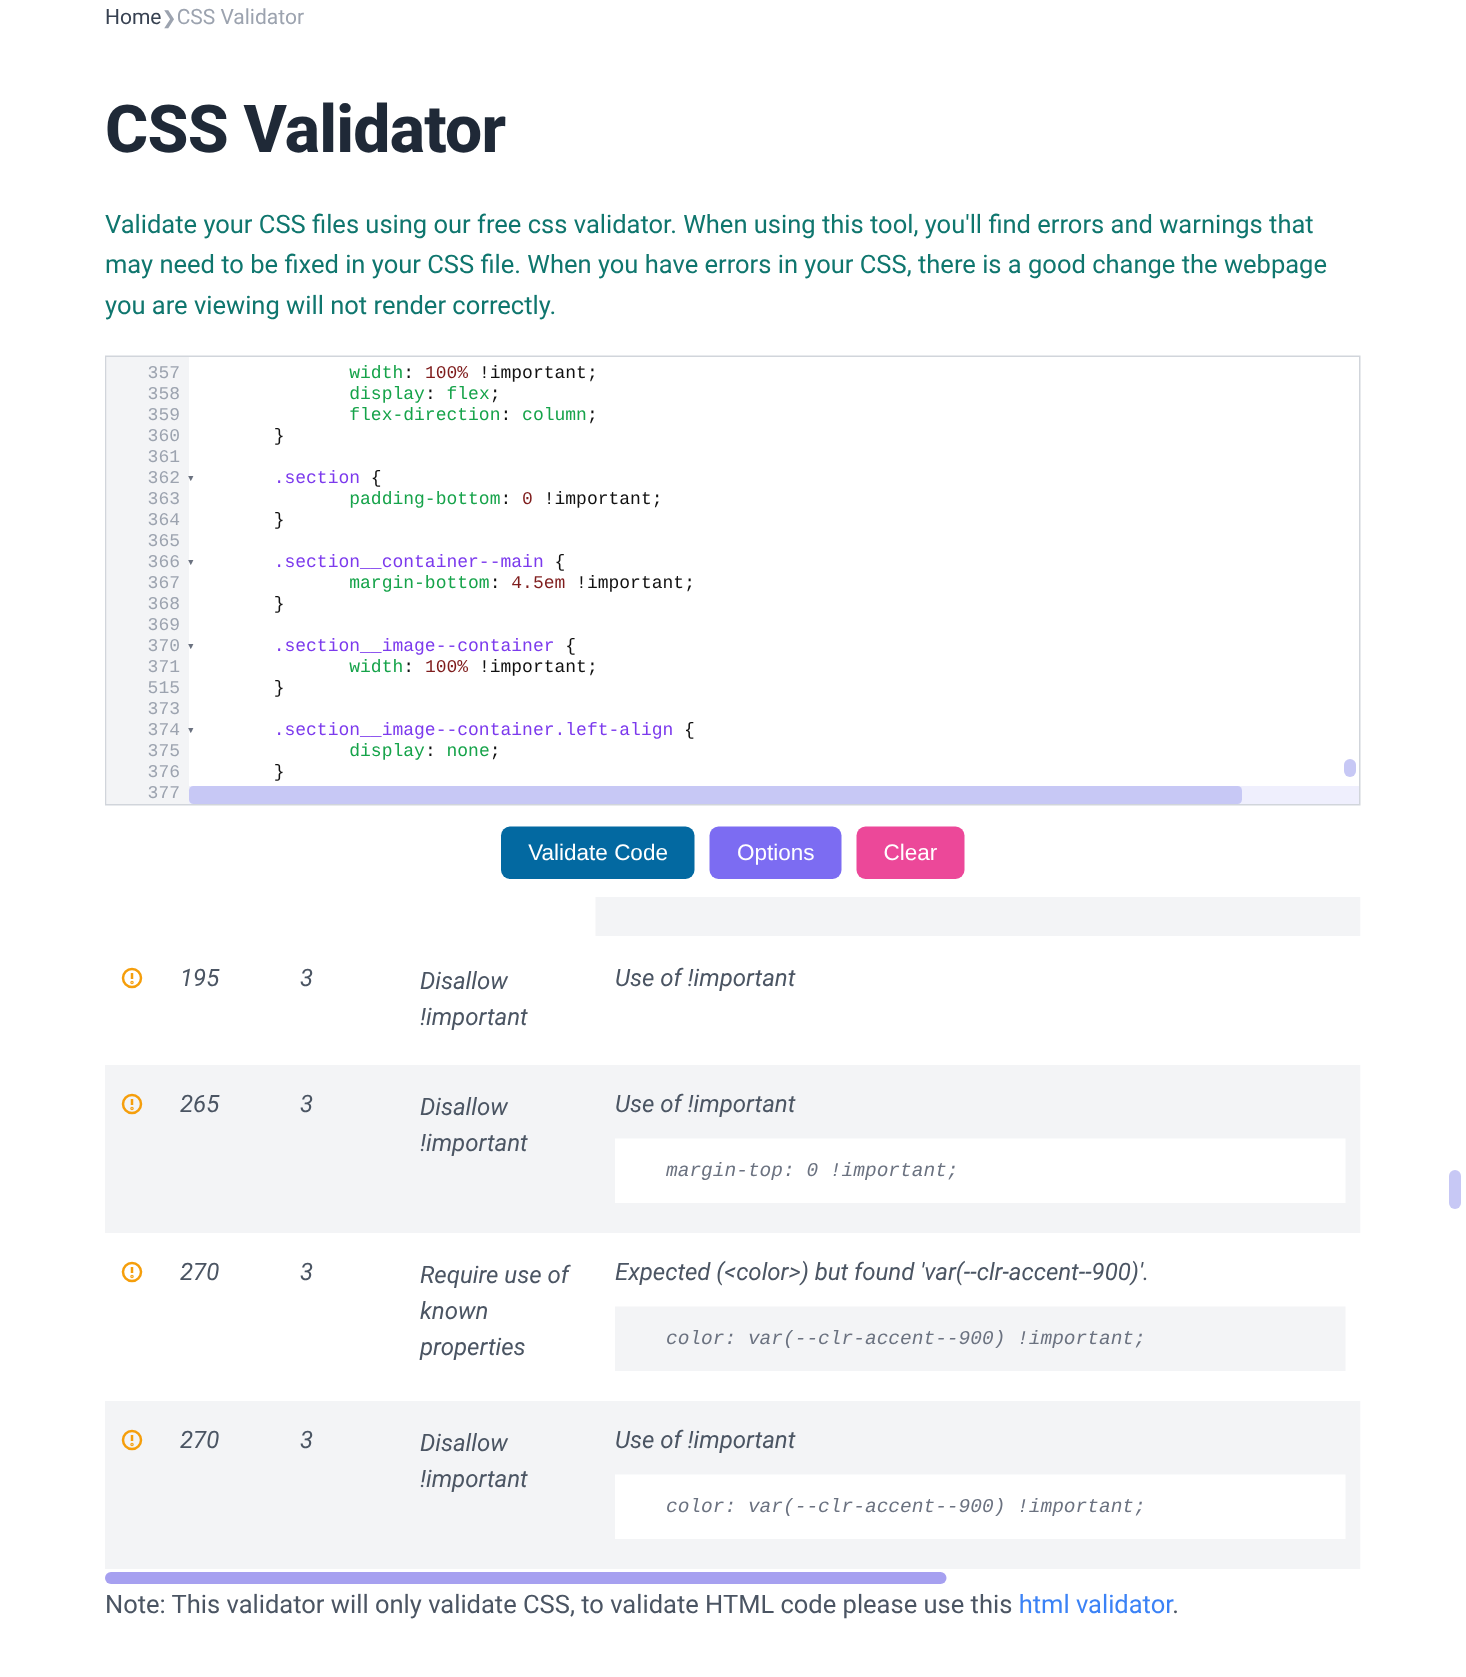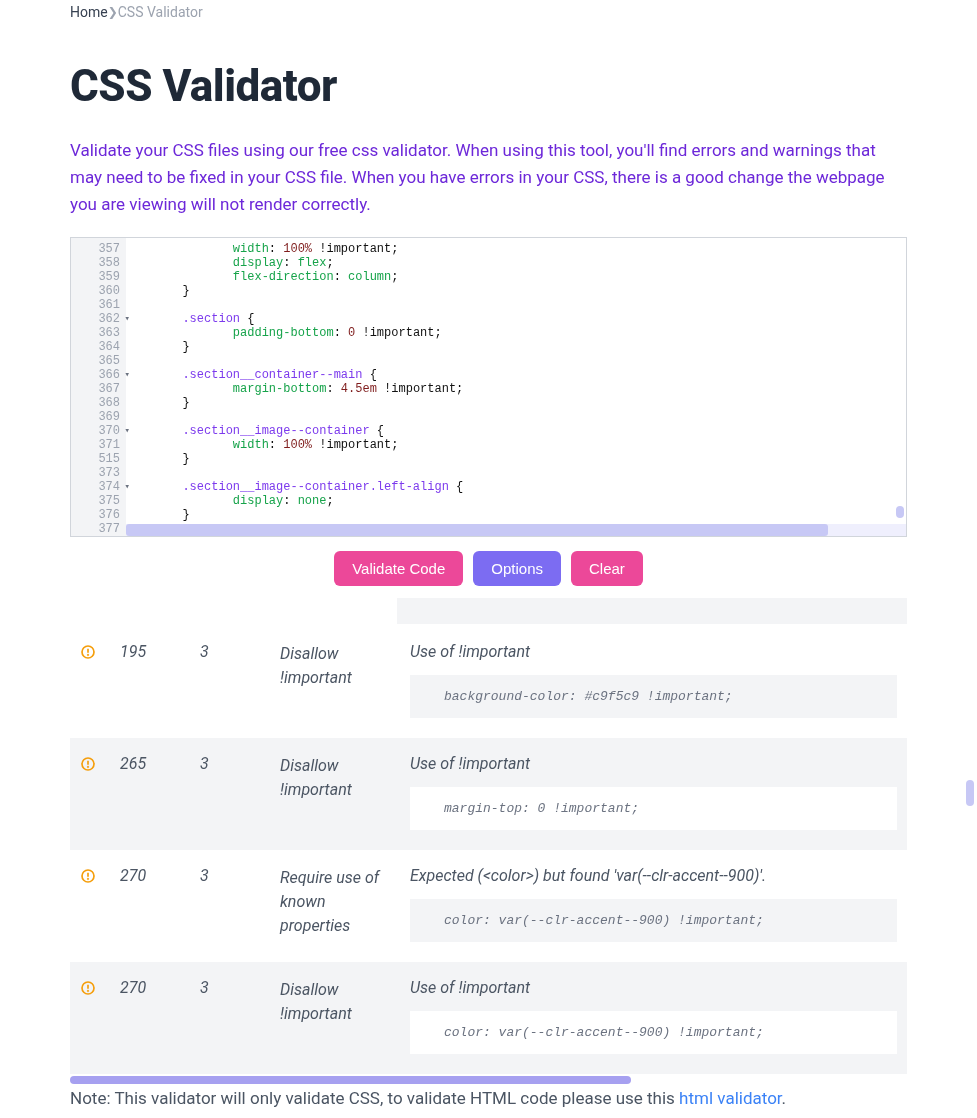--- a/index.html
+++ b/index.html
@@ -3,39 +3,39 @@
 <meta charset="utf-8">
 <style>
 * { box-sizing: border-box; margin: 0; padding: 0; }
 body { font-family: -apple-system, BlinkMacSystemFont, "Segoe UI", Roboto, Helvetica, Arial, sans-serif; color: #374151; background: #fff; }
 .container { width: 977px; margin: 0 auto; padding: 0 70px 20px 70px; position: relative; }
 .breadcrumb { display: flex; align-items: center; gap: 0; font-size: 14px; padding: 4px 0 10px 0; }
 .breadcrumb a { color: #374151; text-decoration: none; }
 .breadcrumb .chev { color: #9ca3af; font-size: 12px; }
 .breadcrumb .current { color: #9ca3af; }
 h1 { font-size: 44px; font-weight: 800; color: #1f2937; margin: 30px 0 25px 0; letter-spacing: -0.5px; }
-.intro { font-size: 17px; line-height: 1.6; color: #6d28d9; margin-bottom: 18px; }
+.intro { font-size: 17px; line-height: 1.6; color: #0f766e; margin-bottom: 18px; }
 .editor { border: 1px solid #d1d5db; height: 300px; overflow: hidden; position: relative; display: flex; font-family: Menlo, Consolas, "Courier New", monospace; font-size: 12px; line-height: 14px; background: #fff;}
 .gutter { background: #f3f4f6; color: #9ca3af; text-align: right; padding: 4px 6px 4px 4px; width: 55px; flex: 0 0 55px; user-select: none; }
 .gutter .ln { height: 14px; position: relative; text-align: right; }
 .gutter .ln.fold::after { content: "▾"; position: absolute; right: -10px; font-size: 9px; color: #6b7280; }
 .code { flex: 1; padding: 4px 6px; position: relative; overflow: hidden; white-space: pre; }
 .code .line { height: 14px; }
 .c-sel { color: #7c3aed; }
 .c-prop { color: #16a34a; }
 .c-val { color: #16a34a; }
 .c-num { color: #7f1d1d; }
 .c-punct { color: #111; }
 .c-imp { color: #111; }
 .hscroll-track { position: absolute; left: 55px; right: 0; bottom: 0; height: 12px; background: #efeffd; }
 .hscroll-thumb { position: absolute; left: 0; top: 0; bottom: 0; width: 90%; background: #c7c8f5; border-radius: 3px;}
 .vscroll-thumb-ed { position: absolute; right: 2px; top: 268px; width: 8px; height: 12px; background: #c7c8f5; border-radius: 4px;}
 .actions { display: flex; justify-content: center; gap: 10px; padding: 14px 0 12px 0; }
 .btn { border: none; border-radius: 6px; padding: 9px 18px; font-size: 15px; color: #fff; cursor: pointer; }
-.btn-primary { background: #ec4899; text-align: center; }
+.btn-primary { background: #0369a1; text-align: center; }
 .btn-secondary { background: #7c6cf2; }
 .btn-danger { background: #ec4899; }
 .results { position: relative; overflow: hidden; }
 .prepad { height: 26px; background: #f3f4f6; margin-left: 327px; margin-bottom: 2px;}
 .row { display: flex; padding: 16px 10px 20px 10px; gap: 10px; font-style: italic; }
 .row.alt { background: #f3f4f6; }
 .col-icon { flex: 0 0 30px; display: flex; padding-top: 2px; }
 .col-line { flex: 0 0 70px; color: #4b5563; font-size: 16px; }
 .col-col { flex: 0 0 70px; color: #4b5563; font-size: 16px; }
 .col-rule { flex: 0 0 120px; color: #4b5563; font-size: 16px; line-height: 1.5; padding-right: 8px;}
@@ -110,21 +110,20 @@
                 <circle cx="12" cy="12" r="9"></circle>
                 <line x1="12" y1="7" x2="12" y2="13"></line>
                 <circle cx="12" cy="16.5" r="0.5" fill="#f59e0b"></circle>
               </svg></span>
           </div>
           <div class="col-line">195</div>
           <div class="col-col">3</div>
           <div class="col-rule">Disallow !important</div>
           <div class="col-msg">
             <div class="msg-title">Use of !important</div>
-            <div class="snippet">background-color: #c9f5c9 !important;</div>
           </div>
         </div>
         <div class="row alt">
           <div class="col-icon">
             <span class="warn-icon"><svg viewBox="0 0 24 24" fill="none" stroke="#f59e0b" stroke-width="2.5">
                 <circle cx="12" cy="12" r="9"></circle>
                 <line x1="12" y1="7" x2="12" y2="13"></line>
                 <circle cx="12" cy="16.5" r="0.5" fill="#f59e0b"></circle>
               </svg></span>
           </div>

